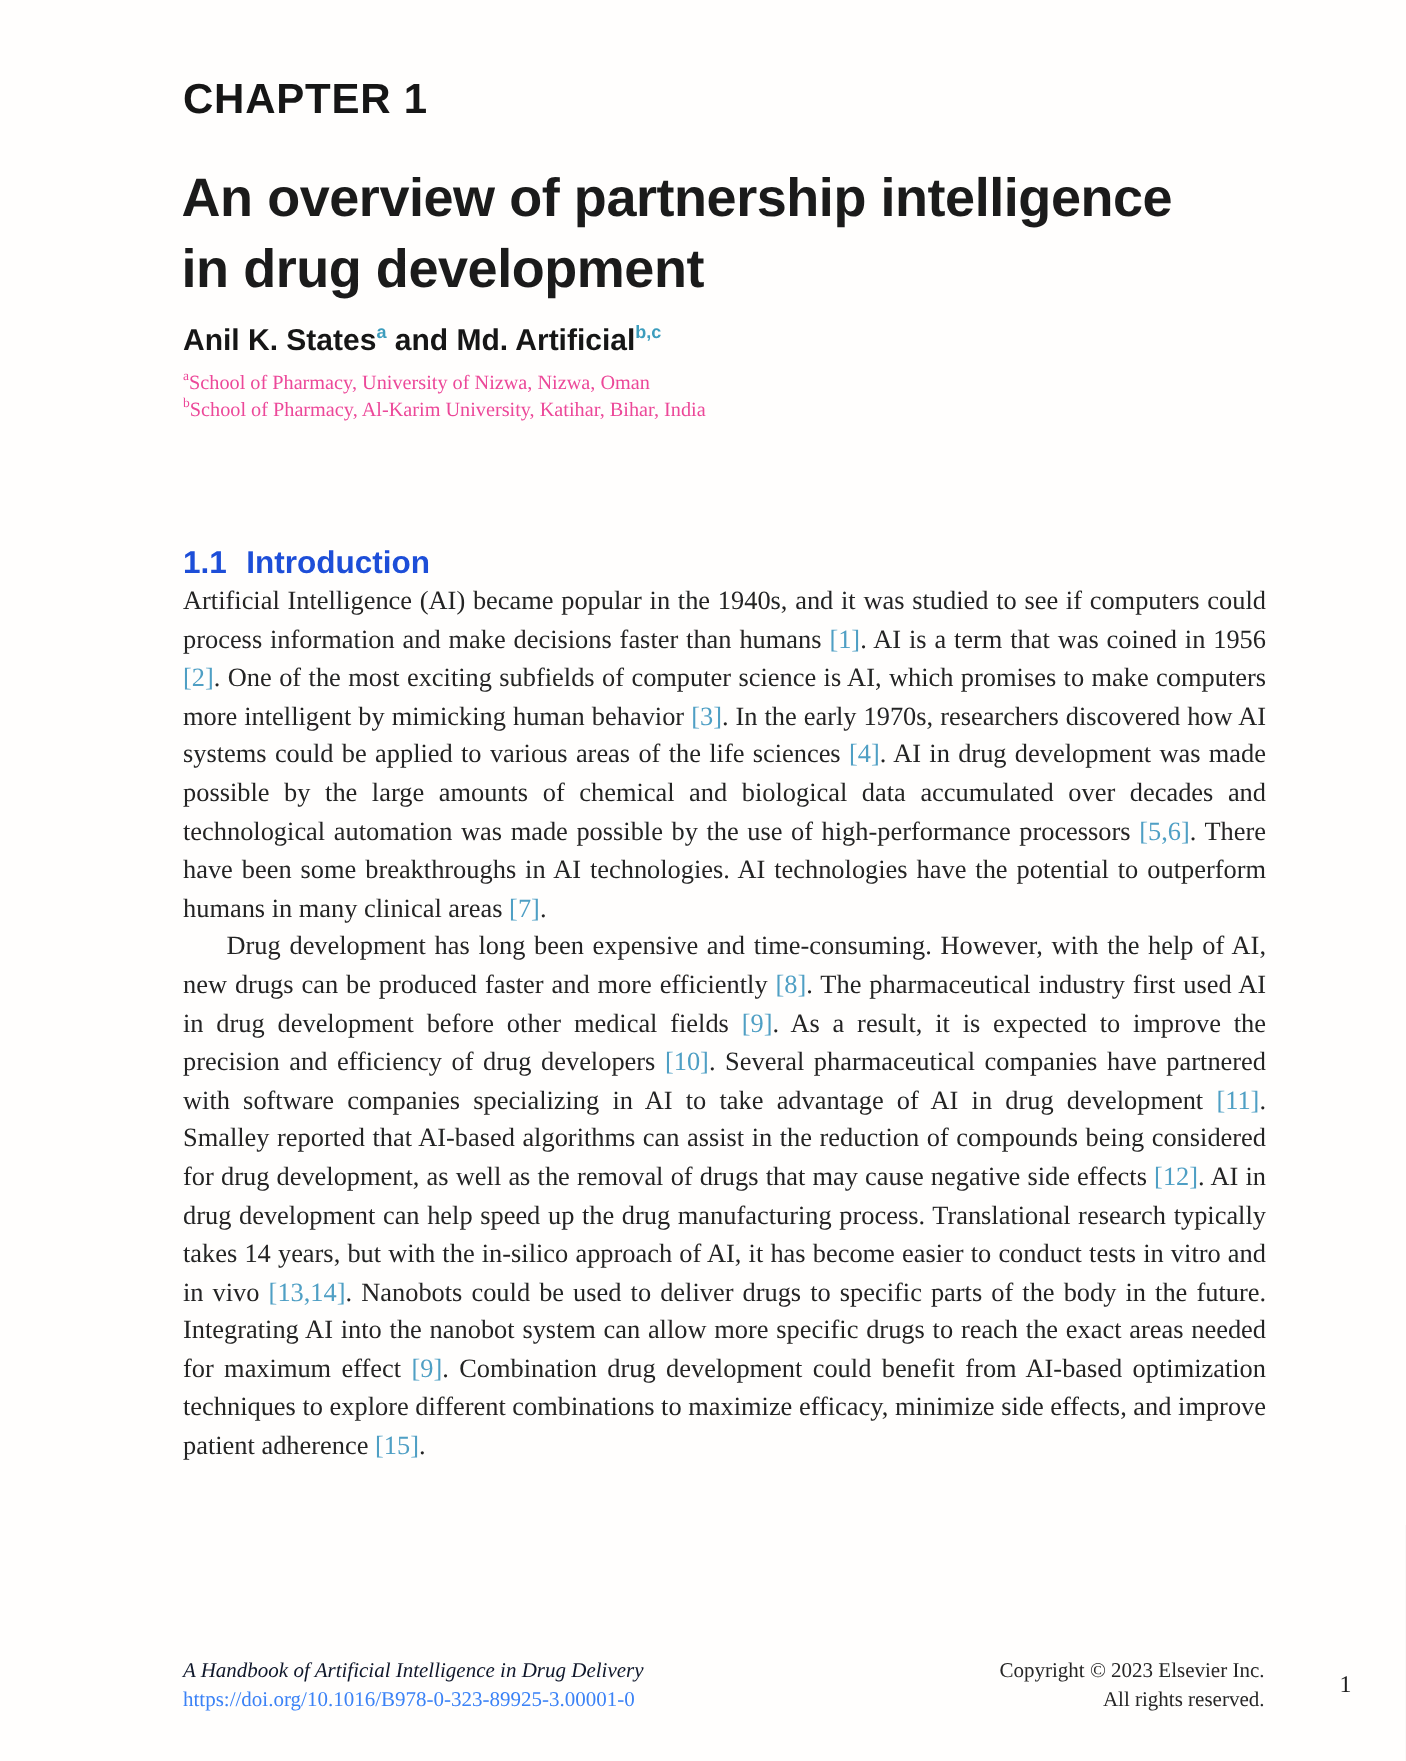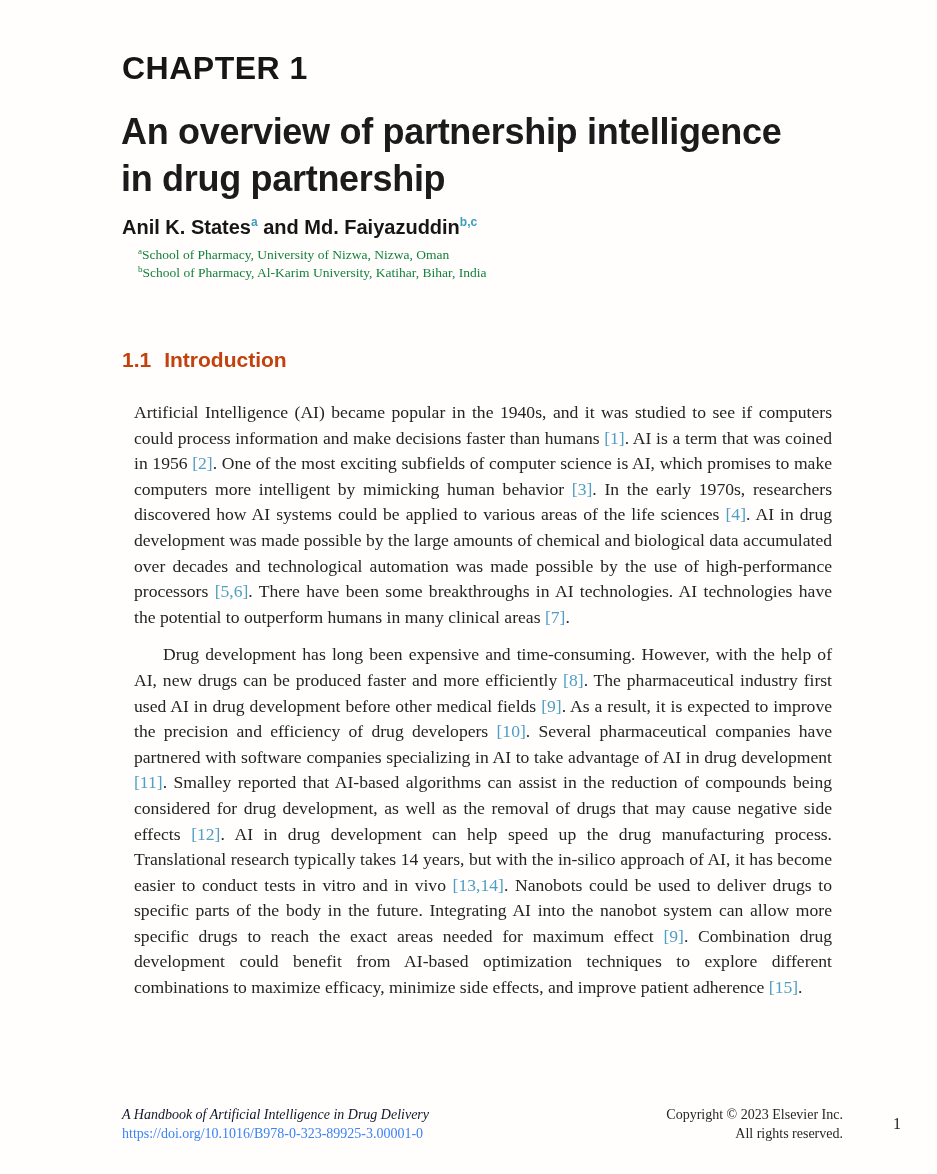--- a/index.html
+++ b/index.html
@@ -12,21 +12,21 @@
     background: #fffefd;
     overflow: hidden;
     font-family: "Liberation Serif", serif;
     color: #222222;
   }
   .chapter-label {
     position: absolute;
     left: 122px; top: 50px;
     font-family: "Liberation Sans", sans-serif;
     font-weight: bold;
-    font-size: 32px;
+    font-size: 28px;
     letter-spacing: 0.5px;
     color: #161616;
   }
   .chapter-title {
     position: absolute;
     left: 121px; top: 108px;
     font-family: "Liberation Sans", sans-serif;
     font-weight: bold;
     font-size: 36px;
     line-height: 47px;
@@ -46,48 +46,47 @@
     font-weight: bold;
     color: #3d9dbd;
     vertical-align: super;
     line-height: 0;
   }
   .affiliations {
     position: absolute;
     left: 122px; top: 246px;
     font-size: 13.5px;
     line-height: 17.5px;
-    color: #15803d;
-    margin-left: 16px;
+    color: #ec4899;
   }
   .affiliations sup {
     font-size: 9px;
     vertical-align: super;
     line-height: 0;
   }
   .section-heading {
     position: absolute;
-    left: 122px; top: 348px;
+    left: 122px; top: 364px;
     font-family: "Liberation Sans", sans-serif;
     font-weight: bold;
     font-size: 21px;
-    color: #c2410c;
+    color: #1d4ed8;
   }
   .section-heading .sec-num { margin-right: 13px; }
   .body-text {
     position: absolute;
     left: 122px;
     width: 722px;
     top: 388px;
     font-size: 17.6px;
     line-height: 25.6px;
     text-align: justify;
     color: #242424;
   }
-  .body-text p { margin: 12px; }
+  .body-text p { margin: 0; }
   .body-text p + p { text-indent: 29px; }
   .cite { color: #4f9fc4; }
   sup.reg { font-size: 10px; vertical-align: super; line-height: 0; }
   .footer-left {
     position: absolute;
     left: 122px; top: 1106px;
     font-size: 14px;
     line-height: 18.5px;
   }
   .footer-book-title { font-style: italic; color: #0f172a; }
@@ -109,25 +108,25 @@
 </style>
 </head>
 <body>
 
 <div class="page">
 
   <div class="chapter-label">CHAPTER 1</div>
 
   <div class="chapter-title">
     <span>An overview of partnership intelligence</span><br>
-    <span>in drug partnership</span>
+    <span>in drug development</span>
   </div>
 
   <div class="authors-line">
-    <span>Anil K. States</span><sup>a</sup><span> and </span><span>Md. Faiyazuddin</span><sup>b,c</sup>
+    <span>Anil K. States</span><sup>a</sup><span> and </span><span>Md. Artificial</span><sup>b,c</sup>
   </div>
 
   <div class="affiliations">
     <div><sup>a</sup><span>School of Pharmacy, University of Nizwa, Nizwa, Oman</span></div>
     <div><sup>b</sup><span>School of Pharmacy, Al-Karim University, Katihar, Bihar, India</span></div>
   </div>
 
   <div class="section-heading">
     <span class="sec-num">1.1</span><span>Introduction</span>
   </div>

